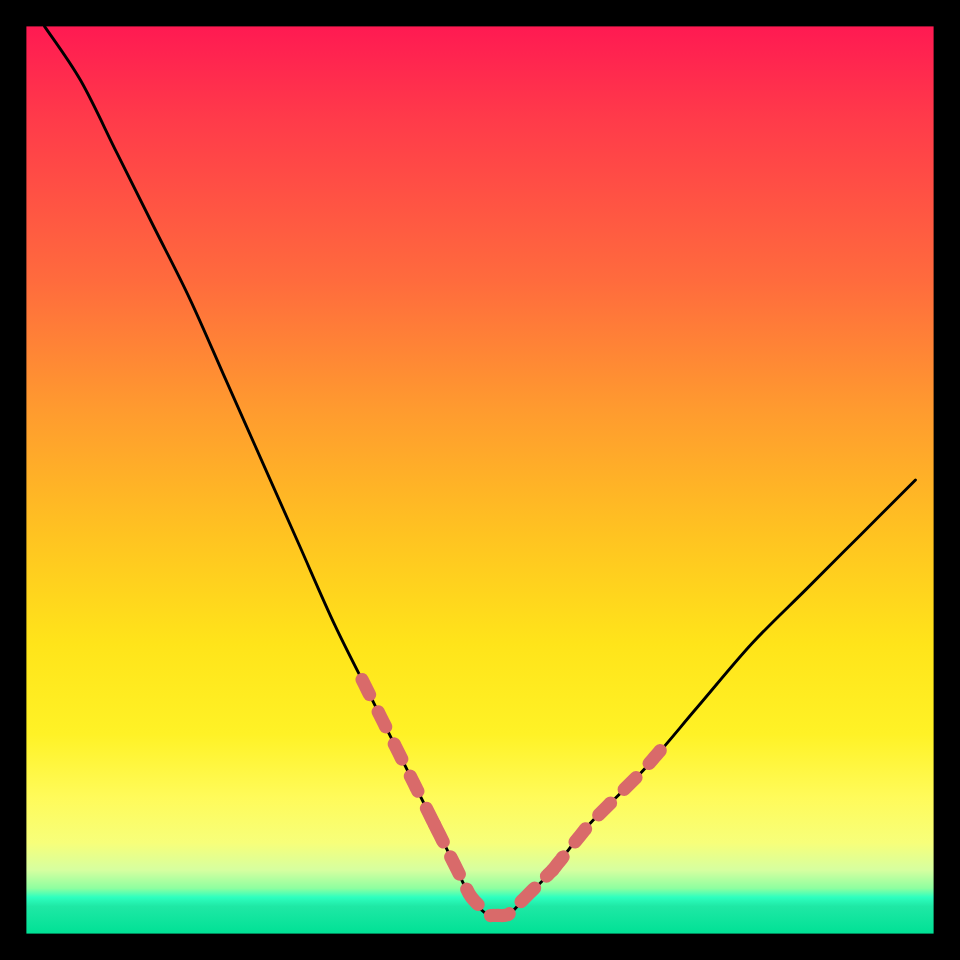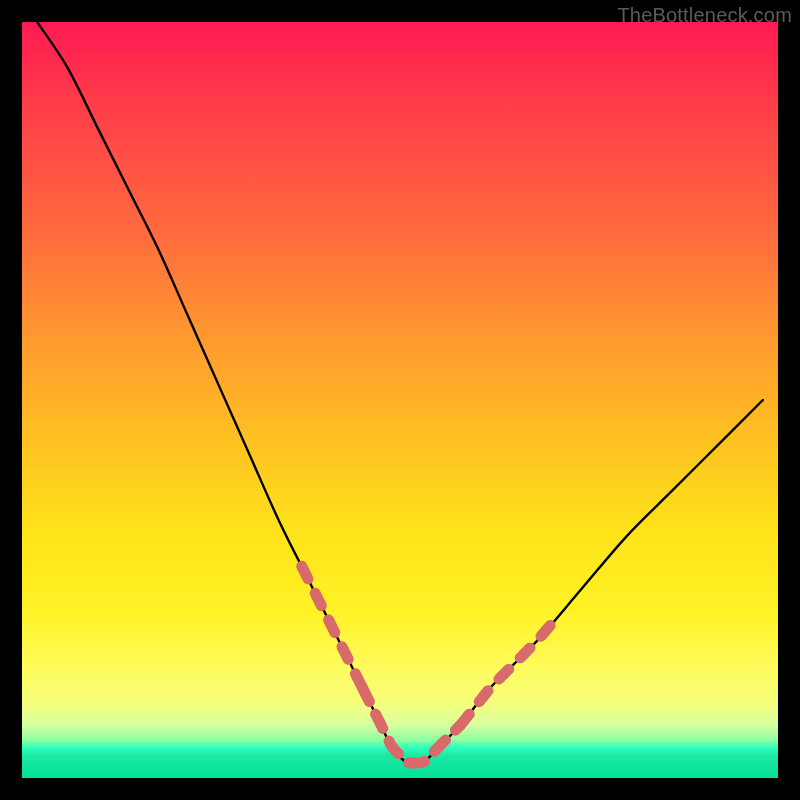--- a/index.html
+++ b/index.html
@@ -59,21 +59,20 @@
     width: 100%;
     height: 100%;
     overflow: visible;
   }
 </style>
 </head>
 <body>
 
 <div class="chart-wrap">
 
-  <div class="watermark">TheBottleneck.com</div>
 
   <div class="plot-area">
     <svg class="curve" viewBox="0 0 756 756" preserveAspectRatio="none">
       <g>
         <path id="main-curve" fill="none" stroke="#000" stroke-width="2.4" stroke-linecap="round" stroke-linejoin="round" d="M 15.120000000000001,0 C 20.16,7.560000000000002 35.28,27.72000000000001 45.36,45.360000000000014 C 55.44,63.000000000000014 65.52000000000001,85.68000000000005 75.60000000000001,105.84000000000003 C 85.68,126.00000000000001 95.76,146.15999999999994 105.84,166.31999999999994 C 115.92,186.47999999999993 125.99999999999999,205.38000000000005 136.07999999999998,226.80000000000007 C 146.15999999999997,248.22000000000008 156.23999999999998,272.16 166.32,294.84000000000003 C 176.4,317.52000000000004 186.48000000000002,340.2 196.56,362.88 C 206.64,385.56 216.71999999999997,408.24 226.79999999999998,430.92 C 236.88,453.6 246.96,477.53999999999996 257.04,498.96 C 267.12,520.38 277.20000000000005,539.2800000000001 287.28000000000003,559.44 C 297.36,579.6 308.7,602.2800000000001 317.52,619.9200000000001 C 326.34,637.5600000000001 333.9,652.68 340.2,665.28 C 346.5,677.88 350.28,685.4399999999999 355.32,695.52 C 360.36,705.6 365.4,718.2 370.44,725.76 C 375.48,733.3199999999999 380.52,738.36 385.56,740.88 C 390.6,743.4 395.64,743.4 400.68,740.88 C 405.72,738.36 409.5,732.06 415.8,725.76 C 422.1,719.46 429.65999999999997,713.1600000000001 438.47999999999996,703.08 C 447.29999999999995,693 456.11999999999995,679.14 468.71999999999997,665.28 C 481.32,651.42 498.96000000000004,636.3000000000001 514.08,619.9200000000001 C 529.2,603.5400000000001 544.3199999999999,584.64 559.4399999999999,567 C 574.56,549.36 589.6800000000001,530.4599999999999 604.8000000000001,514.0799999999999 C 619.9200000000001,497.69999999999993 635.04,483.84 650.16,468.71999999999997 C 665.28,453.59999999999997 680.4,438.48 695.52,423.36 C 710.64,408.24 733.3199999999999,385.56 740.88,378"></path>
         <path id="dots-left" fill="none" stroke="#d96a6a" stroke-width="11" stroke-linecap="round" stroke-dasharray="14 16" d="M 279.71999999999997,544.3199999999999 C 280.14,545.16 281.4,547.6800000000001 282.24,549.36 C 283.08000000000004,551.04 283.91999999999996,552.72 284.76,554.4 C 285.6,556.0799999999999 286.44000000000005,557.76 287.28000000000003,559.44 C 288.12,561.1200000000001 288.96000000000004,562.8000000000001 289.8,564.48 C 290.64,566.16 291.48,567.84 292.32,569.52 C 293.15999999999997,571.1999999999999 294,572.8799999999999 294.84000000000003,574.56 C 295.68000000000006,576.24 296.52000000000004,577.9200000000001 297.36,579.6 C 298.2,581.28 299.03999999999996,582.96 299.88,584.64 C 300.72,586.3199999999999 301.56000000000006,588 302.40000000000003,589.6800000000001 C 303.24,591.3600000000001 304.08000000000004,593.0400000000001 304.92,594.72 C 305.76,596.4 306.59999999999997,598.08 307.43999999999994,599.76 C 308.2799999999999,601.4399999999999 309.11999999999995,603.1199999999999 309.96,604.8 C 310.8,606.48 311.64,608.1600000000001 312.48,609.84 C 313.32000000000005,611.52 314.16,613.2 315,614.88 C 315.84,616.56 316.67999999999995,618.24 317.52,619.9200000000001 C 318.36,621.6000000000001 319.20000000000005,623.2800000000001 320.04,624.96 C 320.88,626.64 321.72,628.32 322.56,630 C 323.4,631.68 324.24,633.3599999999999 325.08,635.04 C 325.91999999999996,636.72 326.76,638.4000000000001 327.6,640.08 C 328.44000000000005,641.76 329.28000000000003,643.44 330.12,645.12 C 330.96,646.8 331.79999999999995,648.48 332.64,650.16 C 333.48,651.8399999999999 334.32000000000005,653.52 335.16,655.2 C 336,656.8800000000001 336.84000000000003,658.5600000000001 337.68,660.24 C 338.52,661.92 339.78,664.4399999999999 340.2,665.28"></path>
         <path id="dots-valley" fill="none" stroke="#d96a6a" stroke-width="11" stroke-linecap="round" stroke-dasharray="16 14" d="M 340.2,665.28 C 340.8825,666.645 342.92999999999995,670.7399999999999 344.29499999999996,673.4699999999999 C 345.65999999999997,676.1999999999999 347.02500000000003,678.9300000000001 348.39000000000004,681.6600000000001 C 349.75500000000005,684.3900000000001 351.12,687.12 352.485,689.85 C 353.85,692.58 355.215,695.31 356.58,698.04 C 357.945,700.77 359.31,703.5 360.675,706.23 C 362.04,708.96 363.405,711.6899999999999 364.77,714.42 C 366.135,717.15 367.5,720.3 368.865,722.61 C 370.23,724.9200000000001 371.595,726.6524999999999 372.96000000000004,728.28 C 374.32500000000005,729.9075 375.69,731.01 377.055,732.375 C 378.42,733.74 379.78499999999997,735.105 381.15,736.47 C 382.515,737.835 383.88000000000005,739.83 385.24500000000006,740.565 C 386.61000000000007,741.3000000000001 387.975,740.8275 389.34000000000003,740.88 C 390.70500000000004,740.9325 392.07,740.88 393.435,740.88 C 394.8,740.88 396.165,741.0375 397.53000000000003,740.88 C 398.89500000000004,740.7225 400.26,740.775 401.625,739.935 C 402.99,739.0949999999999 404.35499999999996,737.205 405.71999999999997,735.84 C 407.085,734.475 408.45,733.11 409.815,731.745 C 411.18,730.38 412.54499999999996,729.015 413.90999999999997,727.65 C 415.275,726.285 416.63999999999993,724.9200000000001 418.00499999999994,723.5550000000001 C 419.36999999999995,722.19 420.735,720.825 422.1,719.46 C 423.46500000000003,718.095 424.83,716.73 426.195,715.365 C 427.56,714 428.92499999999995,712.635 430.28999999999996,711.27 C 431.655,709.905 433.02,708.54 434.385,707.175 C 435.75,705.81 437.79749999999996,703.7625 438.47999999999996,703.08"></path>
         <path id="dots-right" fill="none" stroke="#d96a6a" stroke-width="11" stroke-linecap="round" stroke-dasharray="14 16" d="M 438.47999999999996,703.08 C 439.10999999999996,702.2925 441,699.9300000000001 442.26,698.355 C 443.52,696.78 444.78,695.205 446.03999999999996,693.63 C 447.29999999999995,692.055 448.56,690.48 449.82,688.905 C 451.08,687.3299999999999 452.34,685.7549999999999 453.59999999999997,684.18 C 454.85999999999996,682.605 456.12,681.03 457.38,679.455 C 458.64,677.8800000000001 459.9,676.3050000000001 461.15999999999997,674.73 C 462.41999999999996,673.155 463.68,671.58 464.94,670.005 C 466.2,668.43 467.46,666.6975 468.71999999999997,665.28 C 469.97999999999996,663.8625 471.24,662.76 472.5,661.5 C 473.76,660.24 475.02000000000004,658.98 476.28000000000003,657.72 C 477.54,656.46 478.8,655.2 480.06,653.94 C 481.32,652.6800000000001 482.58000000000004,651.42 483.84000000000003,650.16 C 485.1,648.9 486.36,647.64 487.62,646.38 C 488.88,645.12 490.14000000000004,643.86 491.40000000000003,642.6 C 492.66,641.34 493.92,640.08 495.18,638.82 C 496.44,637.5600000000001 497.70000000000005,636.3 498.96000000000004,635.04 C 500.22,633.78 501.48,632.52 502.74,631.26 C 504,630 505.26000000000005,628.74 506.52000000000004,627.48 C 507.78000000000003,626.22 509.04,624.96 510.3,623.7 C 511.56,622.44 512.82,621.2850000000001 514.08,619.9200000000001 C 515.34,618.5550000000001 516.6,616.98 517.86,615.51 C 519.12,614.04 520.38,612.57 521.64,611.1 C 522.9,609.63 524.16,608.1600000000001 525.42,606.69 C 526.68,605.22 528.5699999999999,603.015 529.1999999999999,602.28"></path>
       </g>
     </svg>

